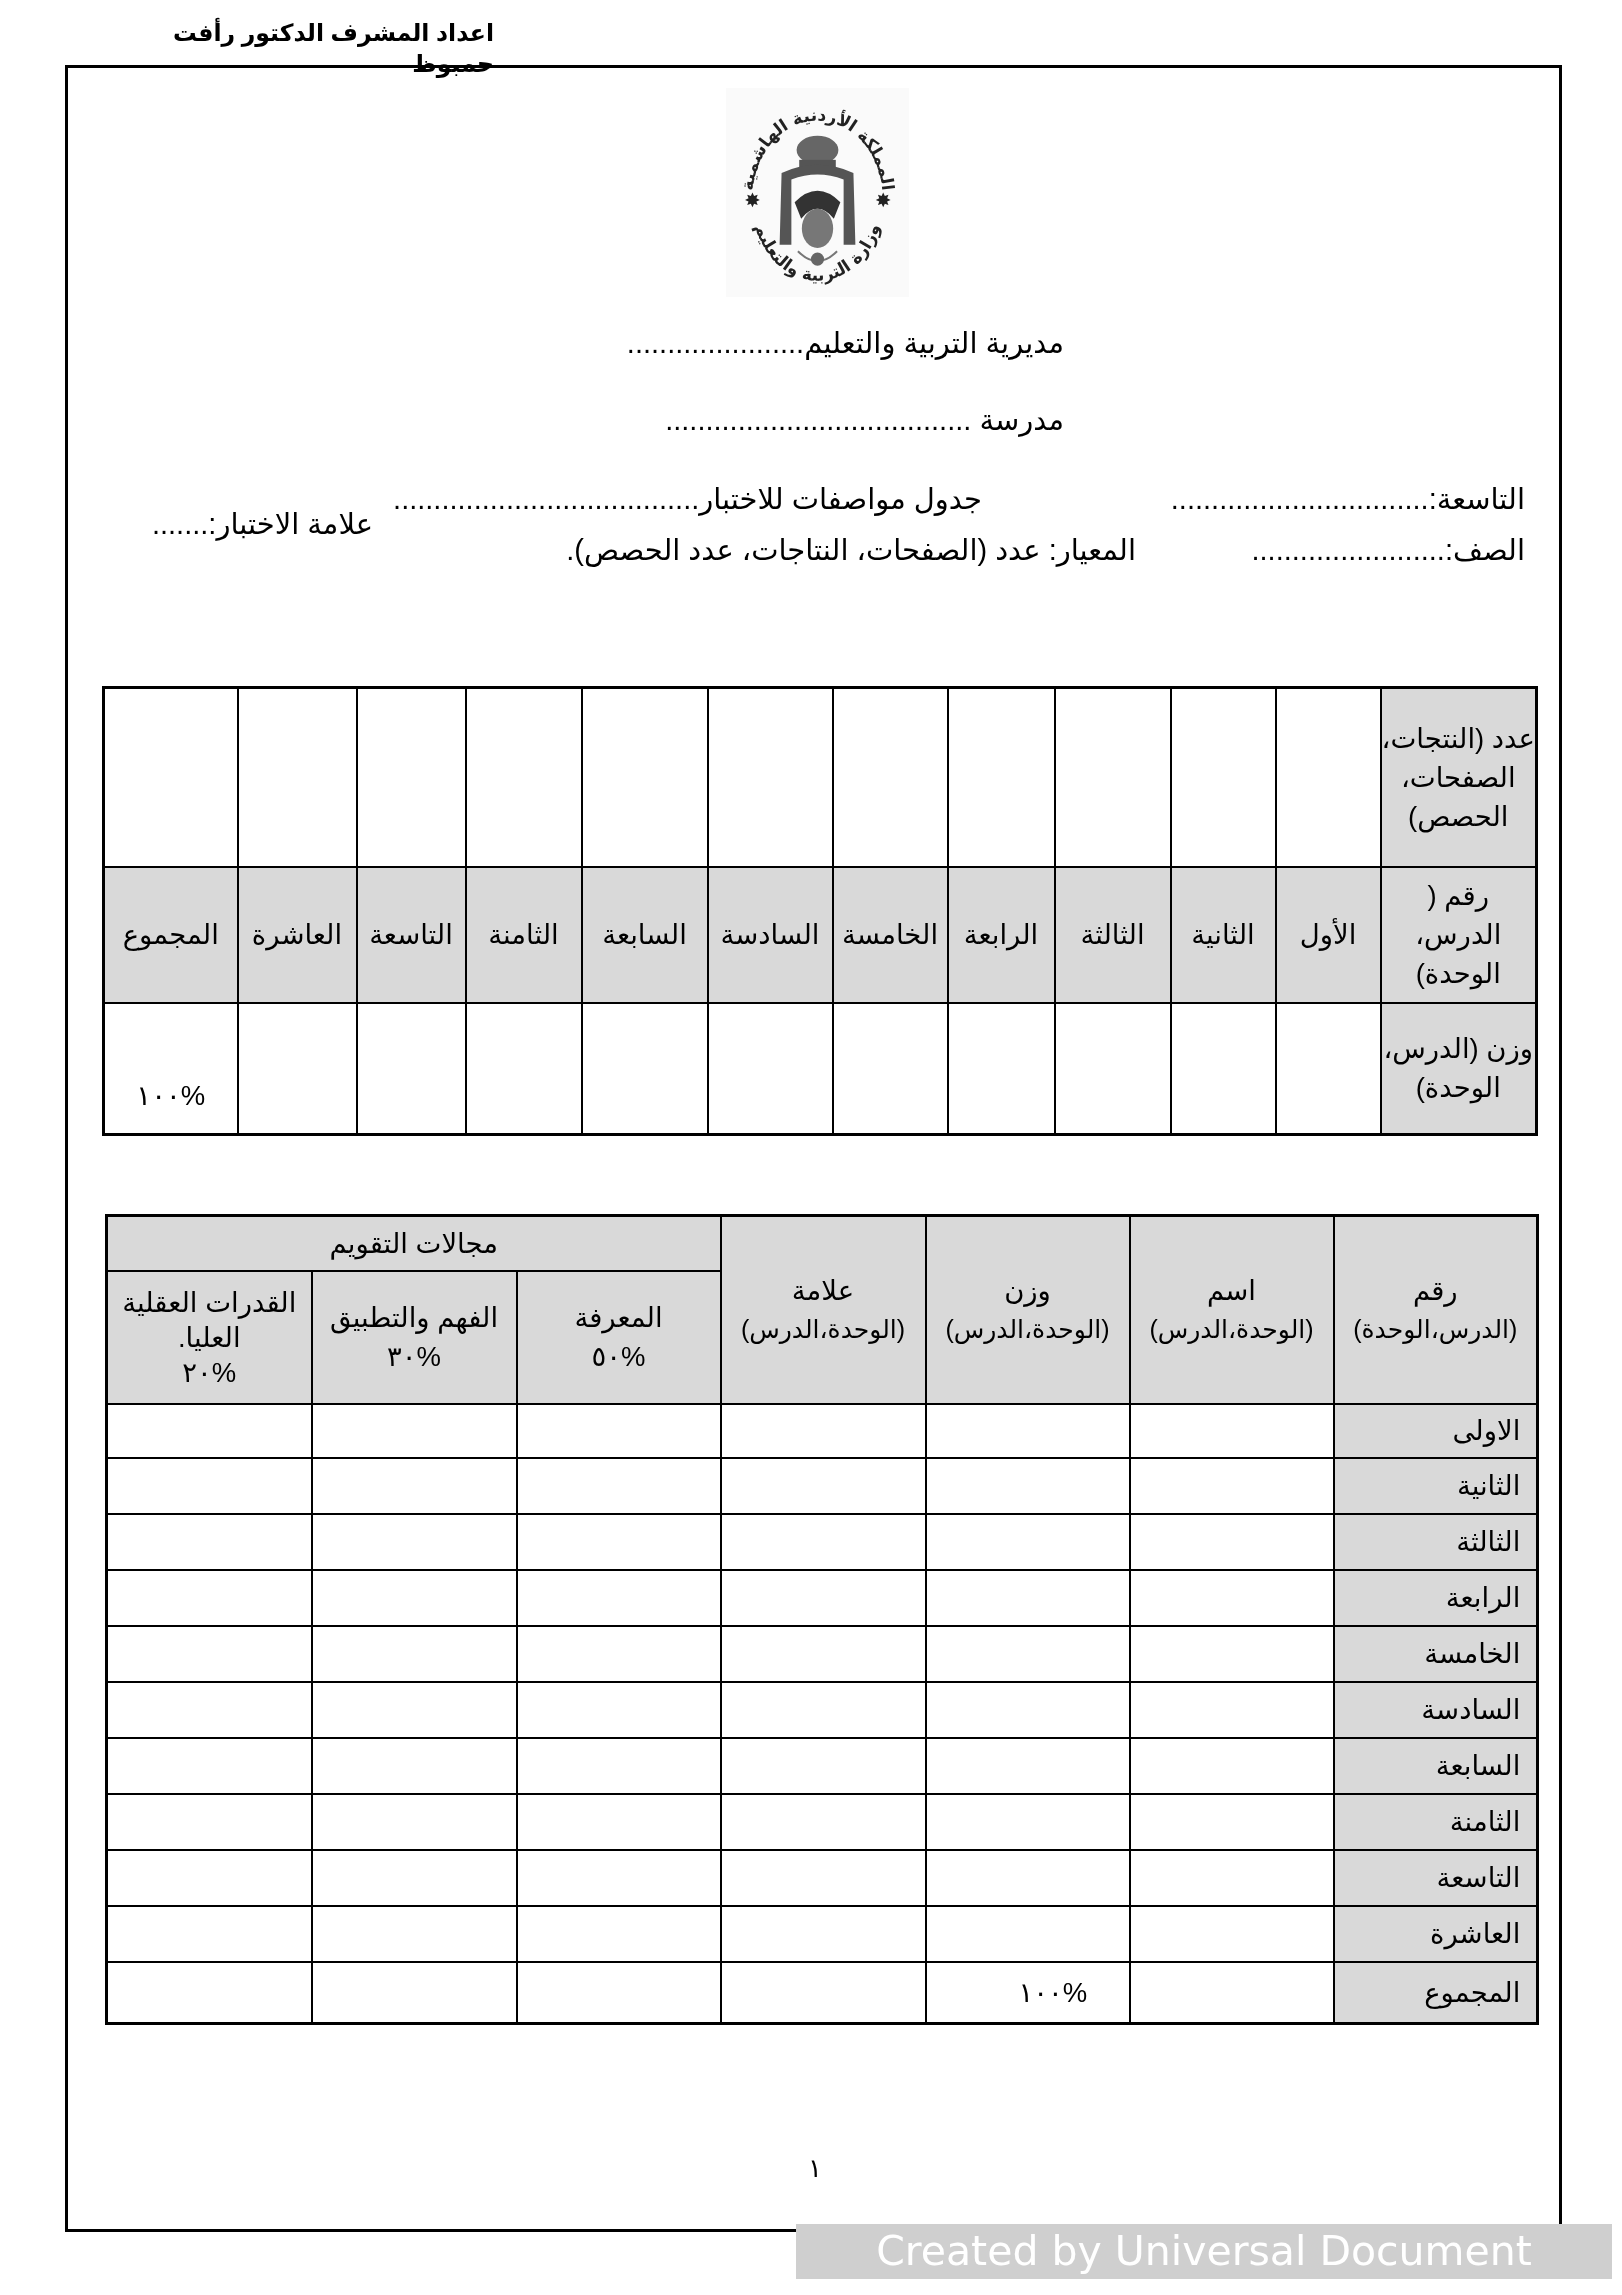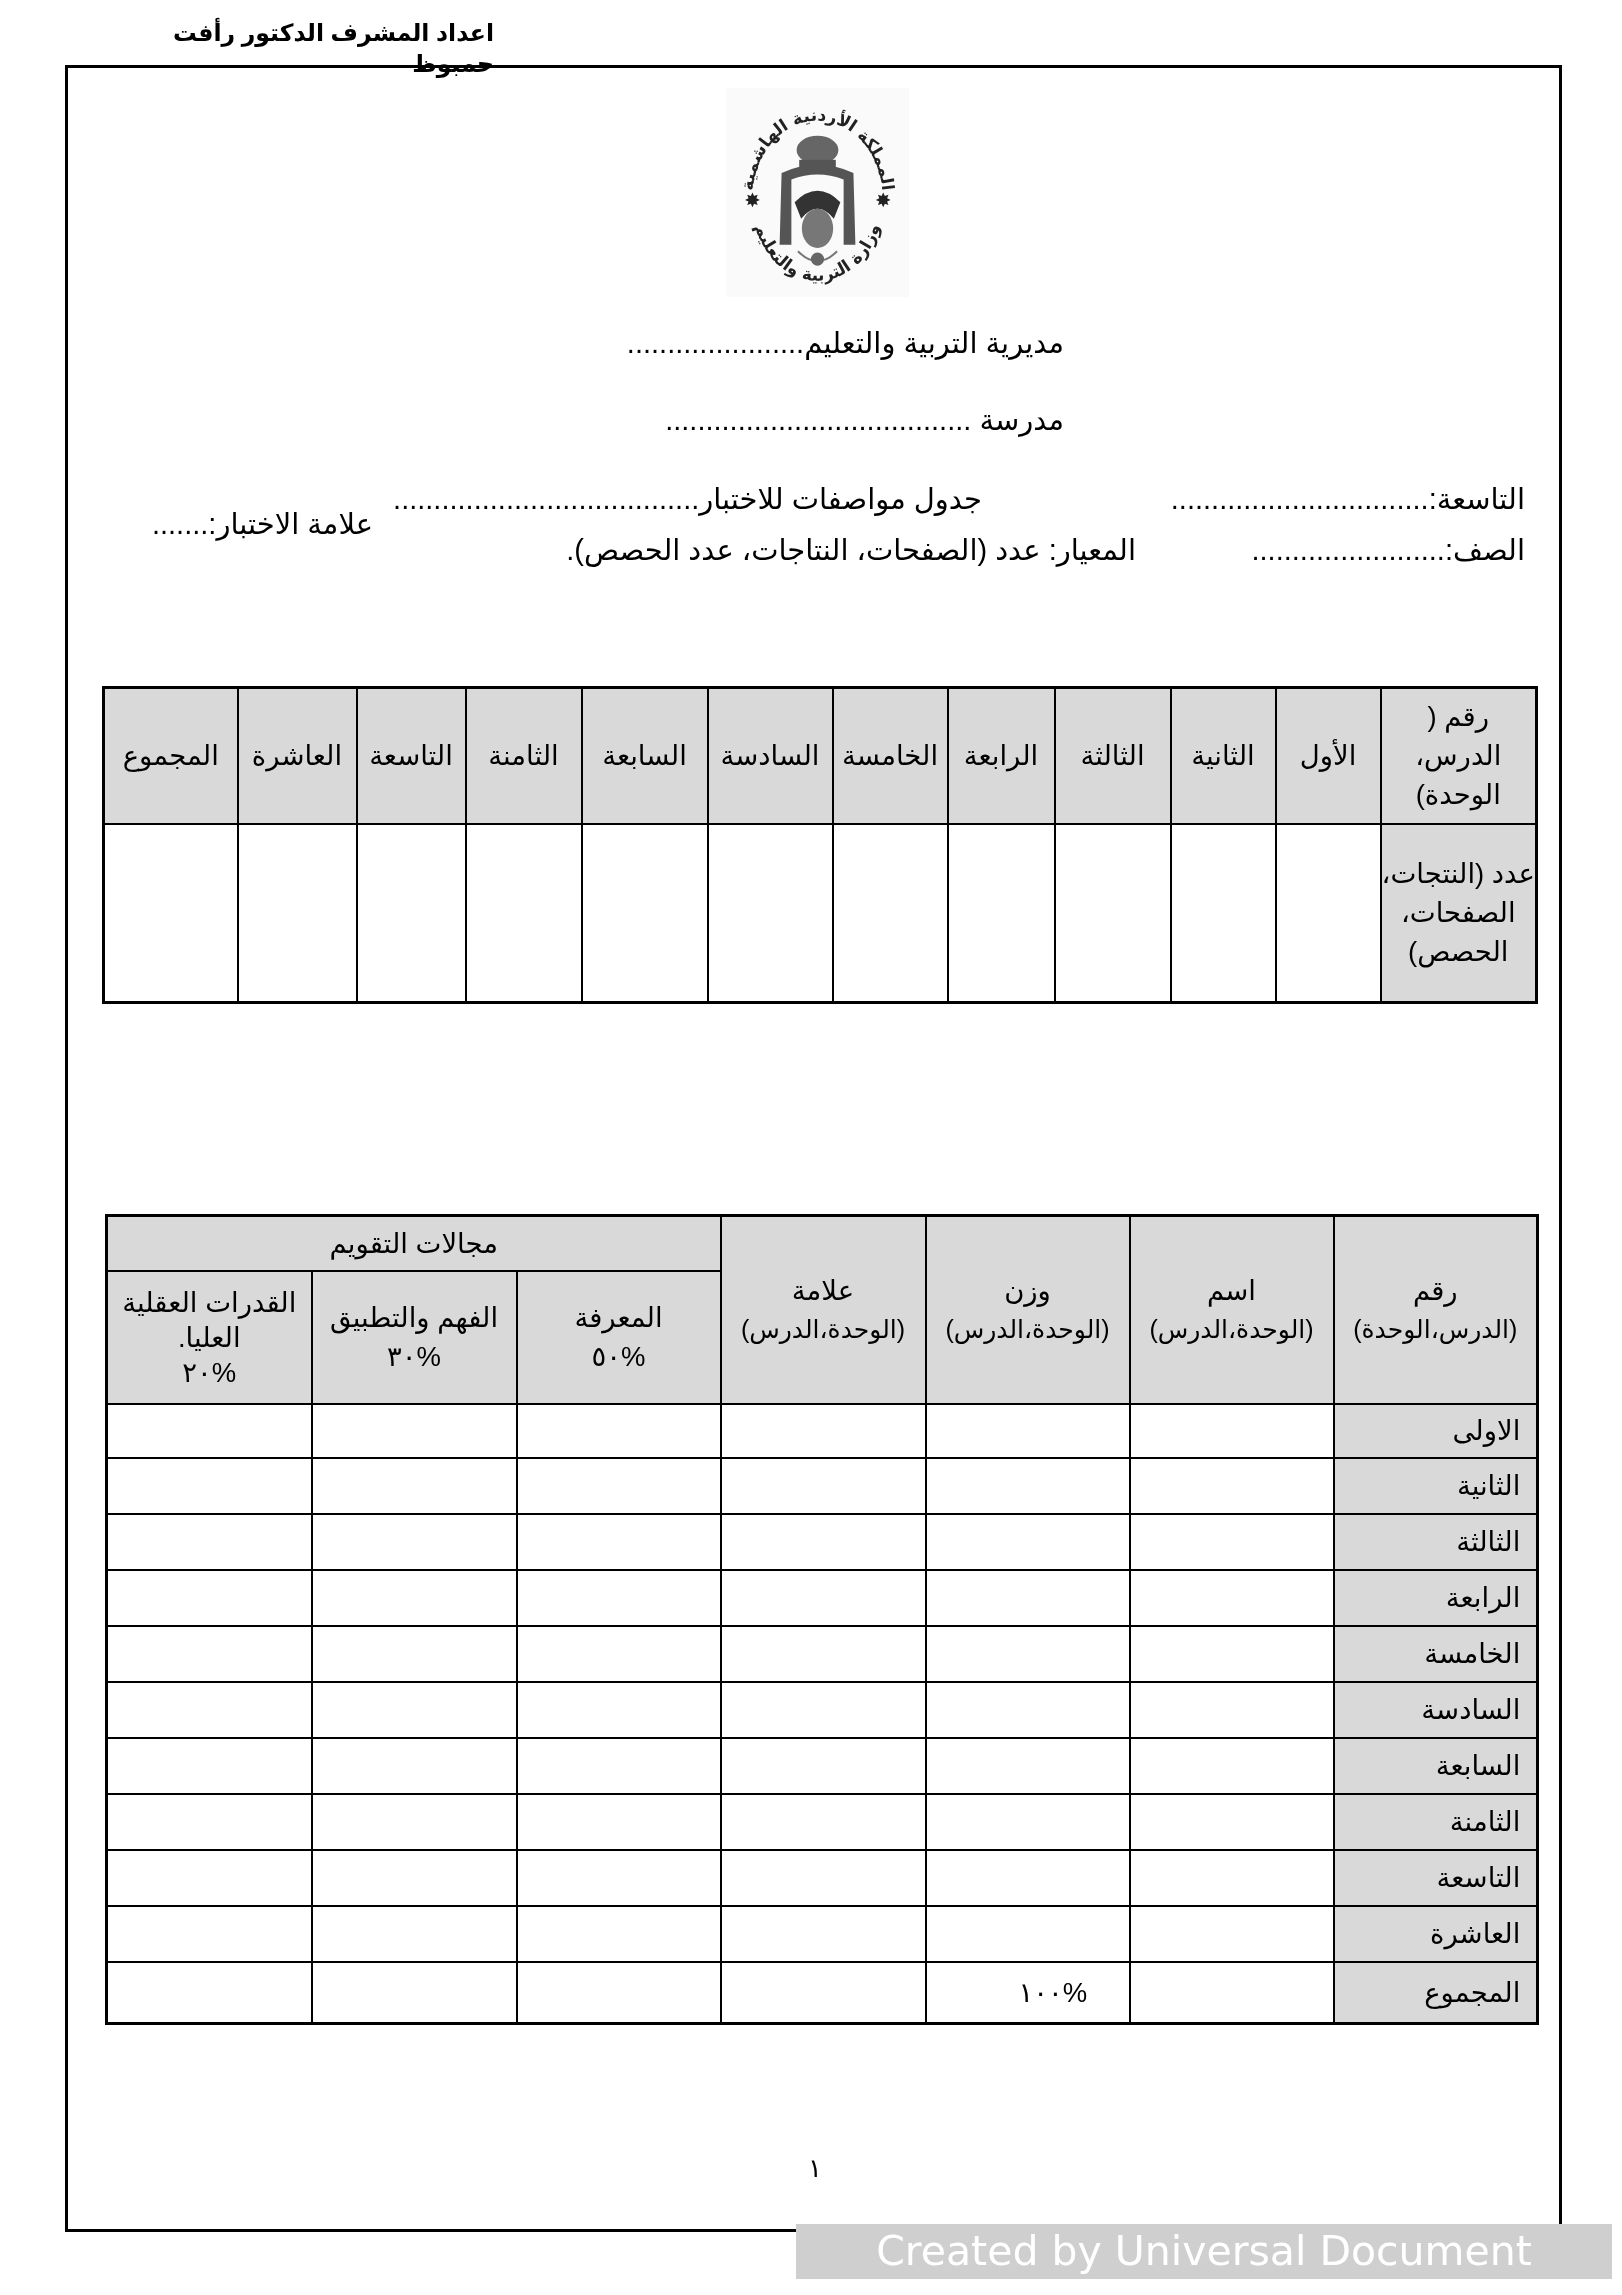--- a/index.html
+++ b/index.html
@@ -90,47 +90,61 @@
       <col style="width:107px">
       <col style="width:115px">
       <col style="width:125px">
       <col style="width:126px">
       <col style="width:116px">
       <col style="width:109px">
       <col style="width:119px">
       <col style="width:134px">
   </colgroup>
   <tbody>
-      <tr style="height:136px">
+      <tr style="height:179px">
+    <td class="shade">عدد (النتجات، الصفحات، الحصص)</td>
+    <td></td>
+    <td></td>
+    <td></td>
+    <td></td>
+    <td></td>
+    <td></td>
+    <td></td>
+    <td></td>
+    <td></td>
+    <td></td>
+    <td></td>
+  </tr>
+  <tr style="height:136px">
     <td class="shade">رقم ( الدرس، الوحدة)</td>
     <td class="shade">الأول</td>
     <td class="shade">الثانية</td>
     <td class="shade">الثالثة</td>
     <td class="shade">الرابعة</td>
     <td class="shade">الخامسة</td>
     <td class="shade">السادسة</td>
     <td class="shade">السابعة</td>
     <td class="shade">الثامنة</td>
     <td class="shade">التاسعة</td>
     <td class="shade">العاشرة</td>
     <td class="shade">المجموع</td>
   </tr>
-  <tr style="height:179px">
-    <td class="shade">عدد (النتجات، الصفحات، الحصص)</td>
-    <td></td>
-    <td></td>
-    <td></td>
-    <td></td>
-    <td></td>
-    <td></td>
-    <td></td>
-    <td></td>
-    <td></td>
-    <td></td>
-    <td></td>
+  <tr style="height:132px">
+    <td class="shade">وزن (الدرس، الوحدة)</td>
+    <td></td>
+    <td></td>
+    <td></td>
+    <td></td>
+    <td></td>
+    <td></td>
+    <td></td>
+    <td></td>
+    <td></td>
+    <td></td>
+    <td class="pct">%١٠٠</td>
   </tr>
 </tbody>
   </table>
 
 <table id="t2" class="grid">
   <colgroup>
     <col style="width:204px">
       <col style="width:204px">
       <col style="width:204px">
       <col style="width:205px">

